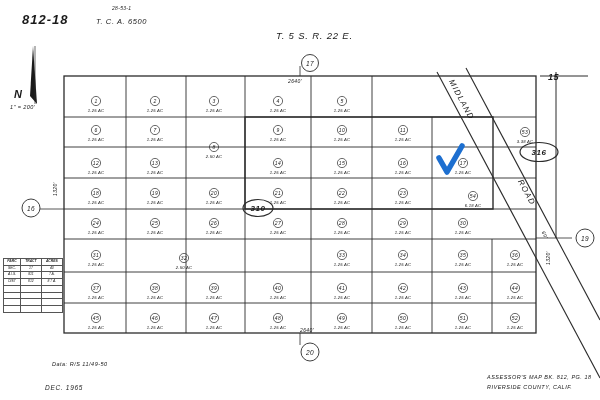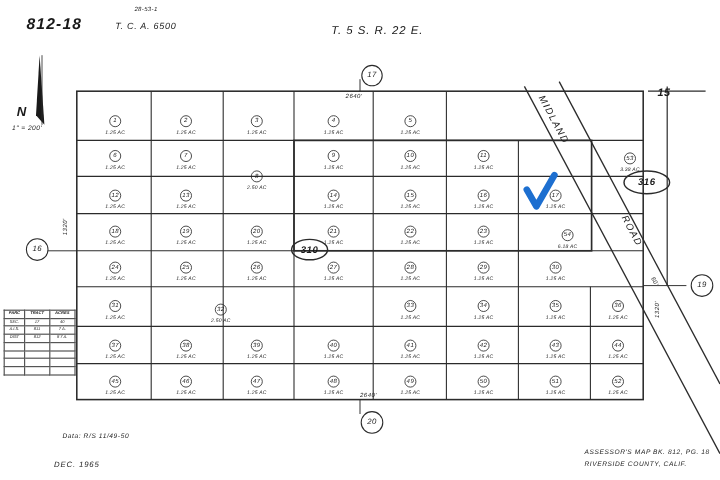--- a/index.html
+++ b/index.html
@@ -12,21 +12,21 @@
   #map-root{position:absolute;inset:0;width:600px;height:400px;}
   svg#map-svg{position:absolute;left:0;top:0;width:600px;height:400px;display:block;}
 
   .txt{position:absolute;white-space:nowrap;font-family:"Liberation Sans", sans-serif;}
   .hand{font-style:italic;letter-spacing:.4px;}
 
   #book-number{left:22px;top:12px;font-size:13px;font-weight:bold;font-style:italic;letter-spacing:1px;}
   #tca-label{left:96px;top:17px;font-size:7.5px;font-style:italic;letter-spacing:.6px;}
   #tca-small{left:112px;top:5px;font-size:5px;font-style:italic;letter-spacing:.3px;}
   #title-line1{left:253px;top:16px;font-size:10px;font-style:italic;letter-spacing:.8px;}
-  #title-line2{left:276px;top:20px;font-size:9.5px;font-style:italic;letter-spacing:.8px;}
+  #title-line2{left:276px;top:30px;font-size:9.5px;font-style:italic;letter-spacing:.8px;}
 
   #scale-label{left:10px;top:104px;font-size:5.5px;font-style:italic;}
   #north-letter{left:14px;top:88px;font-size:11px;font-style:italic;font-weight:bold;}
 
   #road-name-1{position:absolute;left:455px;top:78px;font-size:8px;font-style:italic;letter-spacing:1.2px;
       transform:rotate(62deg);transform-origin:left top;}
   #road-name-2{position:absolute;left:524px;top:178px;font-size:8px;font-style:italic;letter-spacing:1.2px;
       transform:rotate(62deg);transform-origin:left top;}
   #road-width{position:absolute;left:546px;top:230px;font-size:5px;font-style:italic;
       transform:rotate(62deg);transform-origin:left top;}

